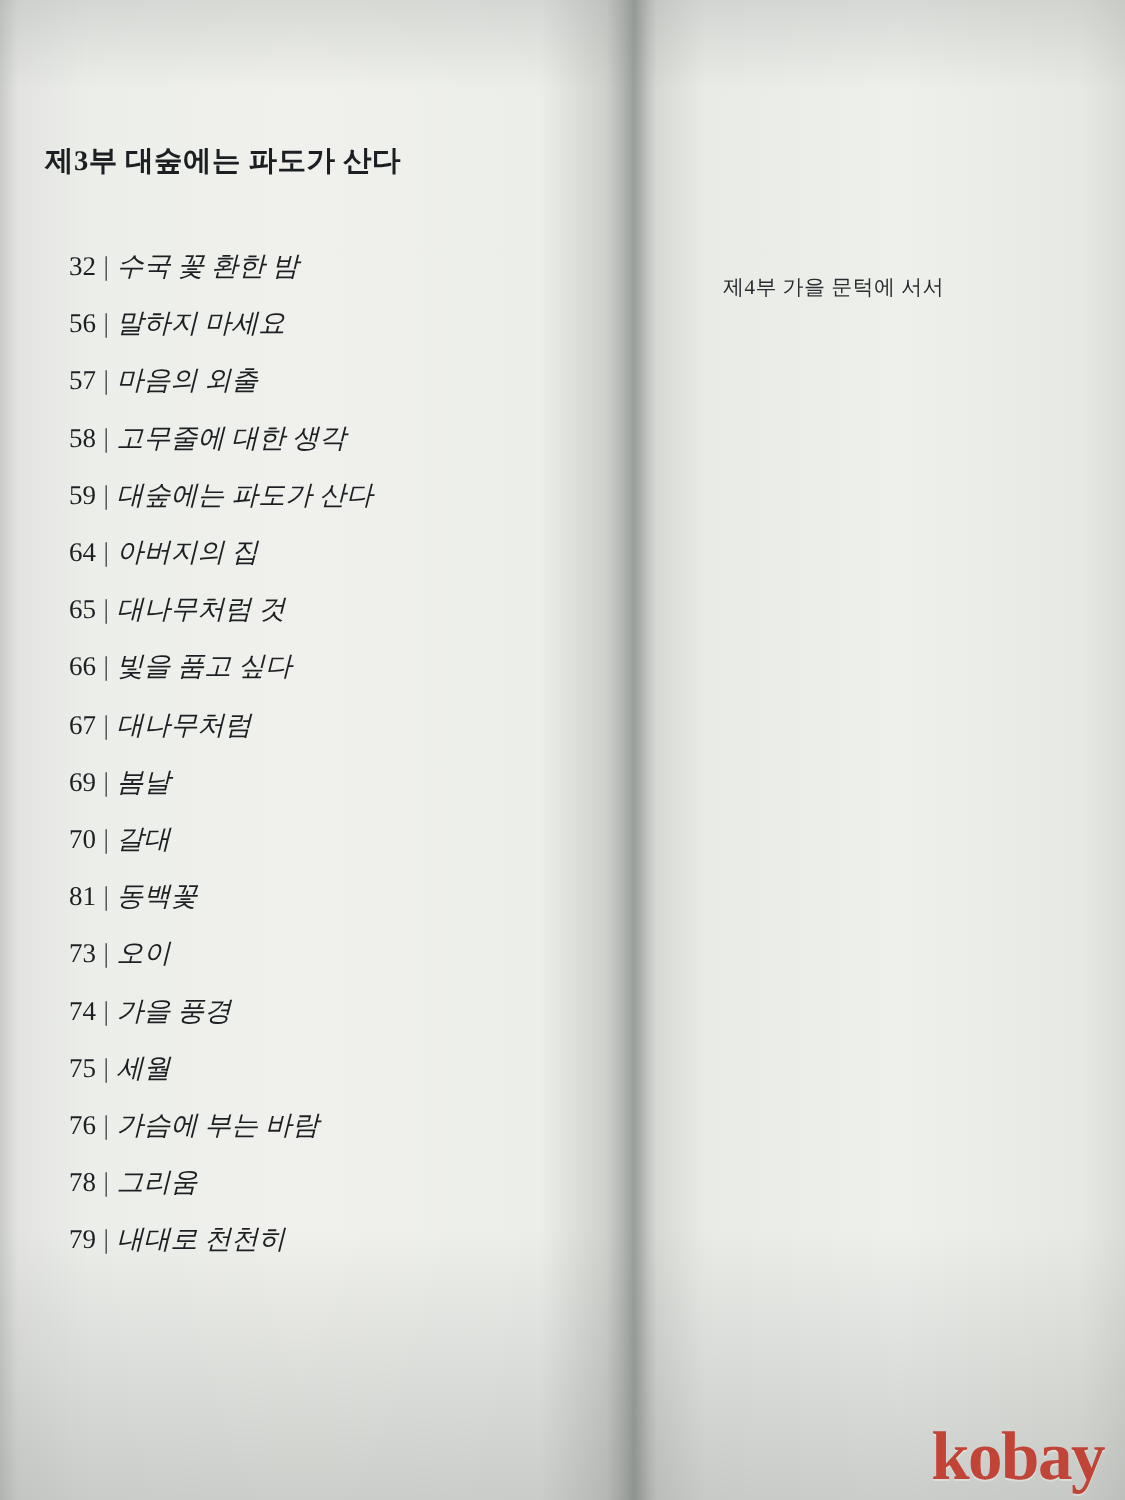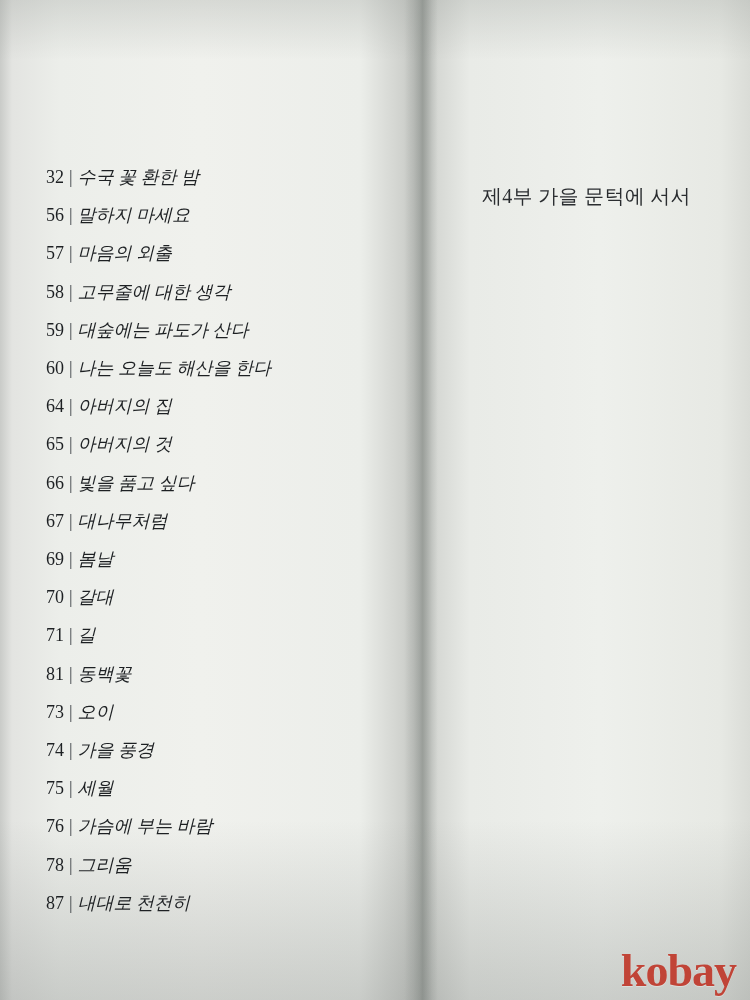--- a/index.html
+++ b/index.html
@@ -71,21 +71,21 @@
     letter-spacing: 0.3px;
   }
   .left-heading {
     left: 30px;
     top: 94px;
     font-size: 19px;
   }
   .right-heading {
     left: 52px;
     top: 183px;
-    font-size: 20px;
+    font-size: 14px;
     font-weight: normal;
     color: #2a2d30;
   }
 
   ul.toc {
     list-style: none;
     margin: 0;
     padding: 0;
     position: absolute;
   }
@@ -127,41 +127,40 @@
 </head>
 <body>
 
 <div class="page">
 
   <div class="shade-top"></div>
   <div class="shade-bottom"></div>
   <div class="gutter"></div>
 
   <div class="col col-left">
+    <div class="part-heading left-heading">제3부 대숲에는 파도가 산다</div>
     <ul class="toc toc-left">
         <li><span class="pg">32</span><span class="sep">|</span><span class="ttl">수국 꽃 환한 밤</span></li>
         <li><span class="pg">56</span><span class="sep">|</span><span class="ttl">말하지 마세요</span></li>
         <li><span class="pg">57</span><span class="sep">|</span><span class="ttl">마음의 외출</span></li>
         <li><span class="pg">58</span><span class="sep">|</span><span class="ttl">고무줄에 대한 생각</span></li>
         <li><span class="pg">59</span><span class="sep">|</span><span class="ttl">대숲에는 파도가 산다</span></li>
-        <li><span class="pg">60</span><span class="sep">|</span><span class="ttl">나는 오늘도 해산을 한다</span></li>
         <li><span class="pg">64</span><span class="sep">|</span><span class="ttl">아버지의 집</span></li>
-        <li><span class="pg">65</span><span class="sep">|</span><span class="ttl">아버지의 것</span></li>
+        <li><span class="pg">65</span><span class="sep">|</span><span class="ttl">대나무처럼 것</span></li>
         <li><span class="pg">66</span><span class="sep">|</span><span class="ttl">빛을 품고 싶다</span></li>
         <li><span class="pg">67</span><span class="sep">|</span><span class="ttl">대나무처럼</span></li>
         <li><span class="pg">69</span><span class="sep">|</span><span class="ttl">봄날</span></li>
         <li><span class="pg">70</span><span class="sep">|</span><span class="ttl">갈대</span></li>
-        <li><span class="pg">71</span><span class="sep">|</span><span class="ttl">길</span></li>
         <li><span class="pg">81</span><span class="sep">|</span><span class="ttl">동백꽃</span></li>
         <li><span class="pg">73</span><span class="sep">|</span><span class="ttl">오이</span></li>
         <li><span class="pg">74</span><span class="sep">|</span><span class="ttl">가을 풍경</span></li>
         <li><span class="pg">75</span><span class="sep">|</span><span class="ttl">세월</span></li>
         <li><span class="pg">76</span><span class="sep">|</span><span class="ttl">가슴에 부는 바람</span></li>
         <li><span class="pg">78</span><span class="sep">|</span><span class="ttl">그리움</span></li>
-        <li><span class="pg">87</span><span class="sep">|</span><span class="ttl">내대로 천천히</span></li>
+        <li><span class="pg">79</span><span class="sep">|</span><span class="ttl">내대로 천천히</span></li>
       </ul>
   </div>
 
   <div class="col col-right">
     <div class="part-heading right-heading">제4부 가을 문턱에 서서</div>
 
   </div>
 
   <div class="watermark">kobay</div>
 

